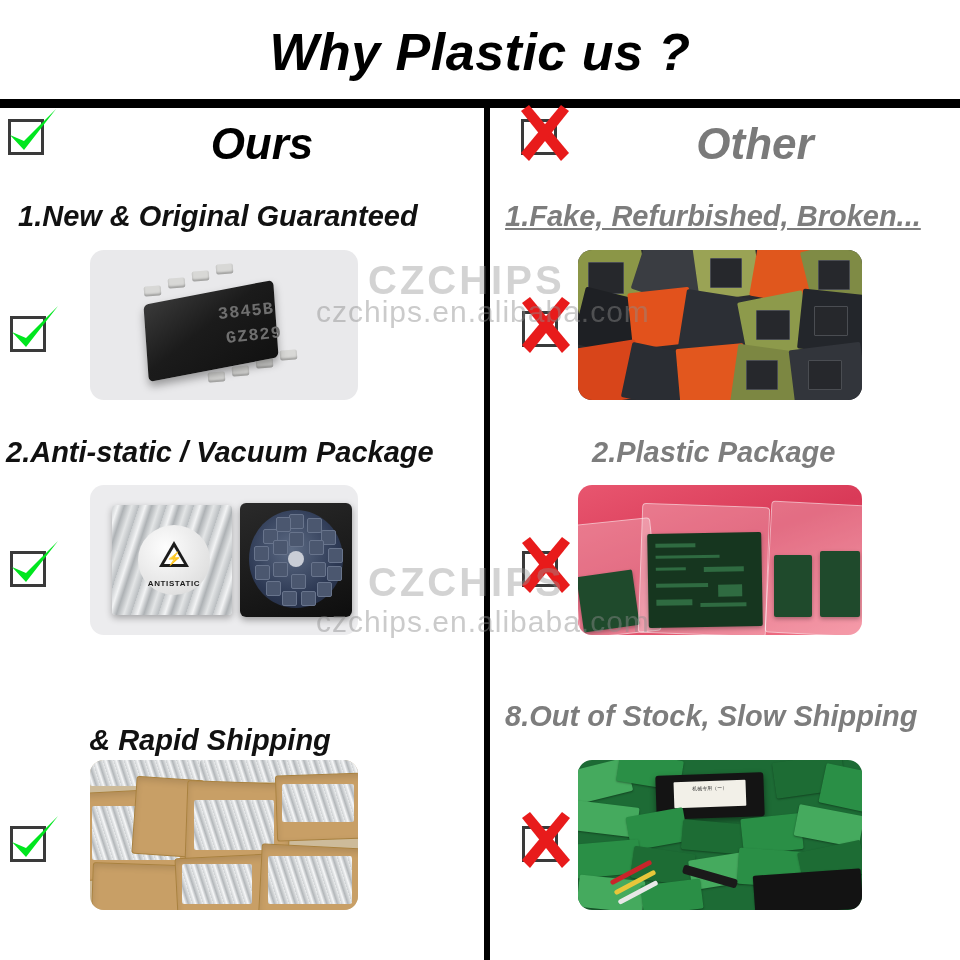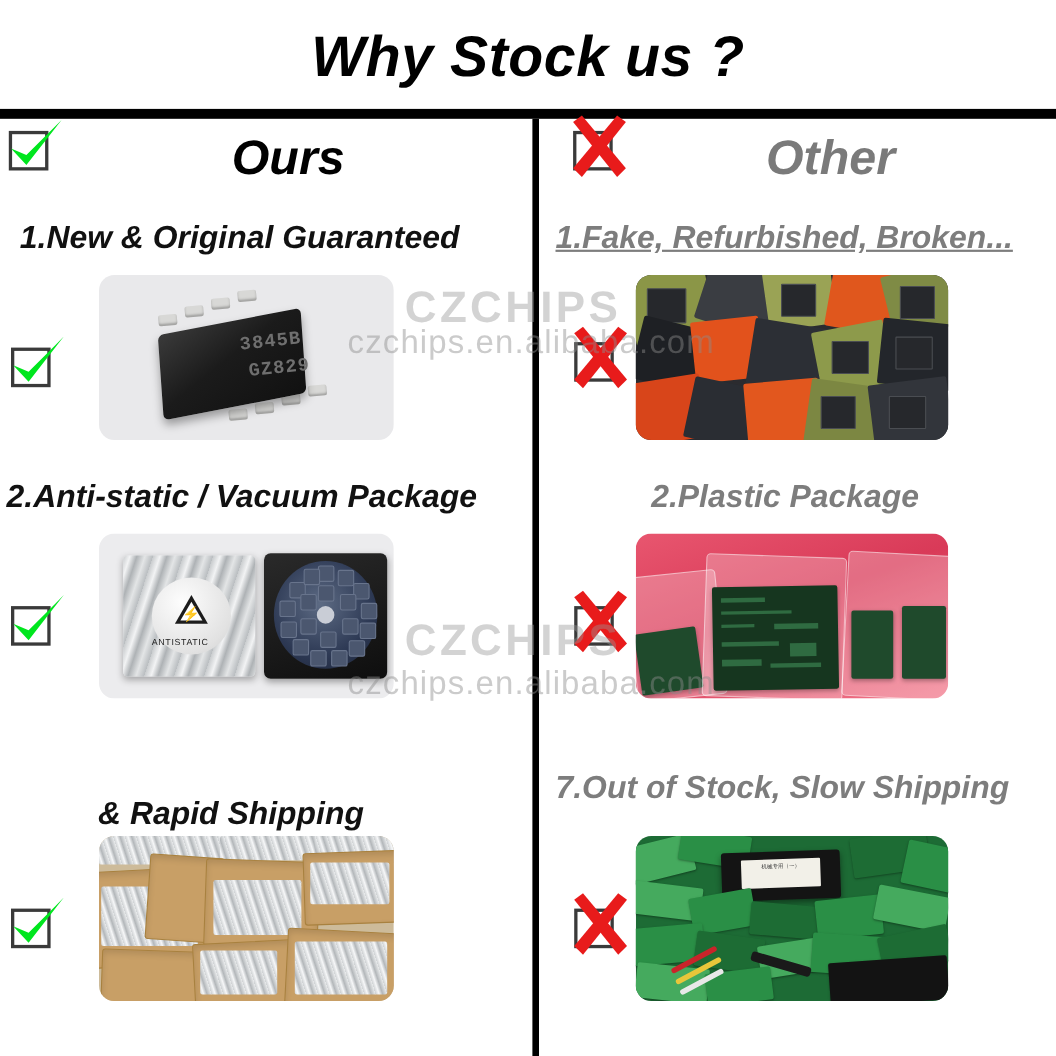--- a/index.html
+++ b/index.html
@@ -82,22 +82,22 @@
     width:0;height:0;border-left:15px solid transparent;border-right:15px solid transparent;
     border-bottom:26px solid #1c1c1c;
   }
   .tri-in{
     position:absolute;left:50%;top:22px;transform:translateX(-50%);
     width:0;height:0;border-left:10px solid transparent;border-right:10px solid transparent;
     border-bottom:17px solid #fff;
   }
   .bolt{position:absolute;left:50%;top:27px;transform:translateX(-50%);color:#111;font-size:13px;line-height:1;}
   .as-label{
-    position:absolute;left:0;right:0;bottom:7px;text-align:left;
-    font-size:8px;font-weight:normal;letter-spacing:.6px;color:#1a1a1a;
+    position:absolute;left:0;right:0;bottom:7px;text-align:center;
+    font-size:8px;font-weight:bold;letter-spacing:.6px;color:#1a1a1a;
   }
   .reel{
     position:absolute;left:150px;top:18px;width:112px;height:114px;border-radius:6px;
     background:linear-gradient(160deg,#2a2a2a,#0e0e0e);box-shadow:0 3px 7px rgba(0,0,0,.35);
   }
   .reel-disc{
     position:absolute;left:9px;top:7px;width:94px;height:98px;border-radius:50%;
     background:radial-gradient(circle at 45% 40%,#5d6b84,#2d3954 60%,#1a2236);
   }
   .reel-hub{position:absolute;left:50%;top:50%;transform:translate(-50%,-50%);
@@ -142,21 +142,21 @@
   .wm-url{
     position:absolute;font-size:30px;letter-spacing:1px;
     color:rgba(140,140,140,.45);white-space:nowrap;pointer-events:none;
   }
 </style>
 </head>
 <body>
 
 <div id="page">
 
-  <div class="title">Why Stock us ?</div>
+  <div class="title">Why Plastic us ?</div>
 
   <div class="hrule"></div>
   <div class="vrule"></div>
 
   <div class="markbox" style="left:6px;top:113px;">
     <div class="box"></div>
     <svg viewBox="0 0 62 62">
       <path d="M10 32 L24 47 L56 6 L48 14 L24 38 Z" fill="#00e61e"></path>
     </svg>
   </div>
@@ -332,21 +332,21 @@
       <div class="box-c" style="left:186px;top:14px;width:94px;height:64px;transform:rotate(-2deg);"></div>
       <div class="bag-s" style="left:192px;top:24px;width:72px;height:38px;"></div>
       <div class="box-c" style="left:2px;top:104px;width:108px;height:50px;transform:rotate(2deg);"></div>
       <div class="box-c" style="left:86px;top:96px;width:90px;height:58px;transform:rotate(-3deg);"></div>
       <div class="bag-s" style="left:92px;top:104px;width:70px;height:40px;"></div>
       <div class="box-c" style="left:170px;top:86px;width:104px;height:68px;transform:rotate(3deg);"></div>
       <div class="bag-s" style="left:178px;top:96px;width:84px;height:48px;"></div>
     </div>
   </div>
 
-  <div class="rowhead r" style="left:505px;top:700px;font-size:29px;">7.Out of Stock, Slow Shipping</div>
+  <div class="rowhead r" style="left:505px;top:700px;font-size:29px;">8.Out of Stock, Slow Shipping</div>
 
   <div class="markbox" style="left:520px;top:820px;">
     <div class="box"></div>
     <svg viewBox="0 0 62 62">
       <path d="M8 8 L16 2 L56 50 L48 58 Z" fill="#e81b1b"></path>
       <path d="M56 8 L48 2 L8 50 L16 58 Z" fill="#e81b1b"></path>
     </svg>
   </div>
 
   <div class="photo" style="left:578px;top:760px;width:284px;height:150px;">

